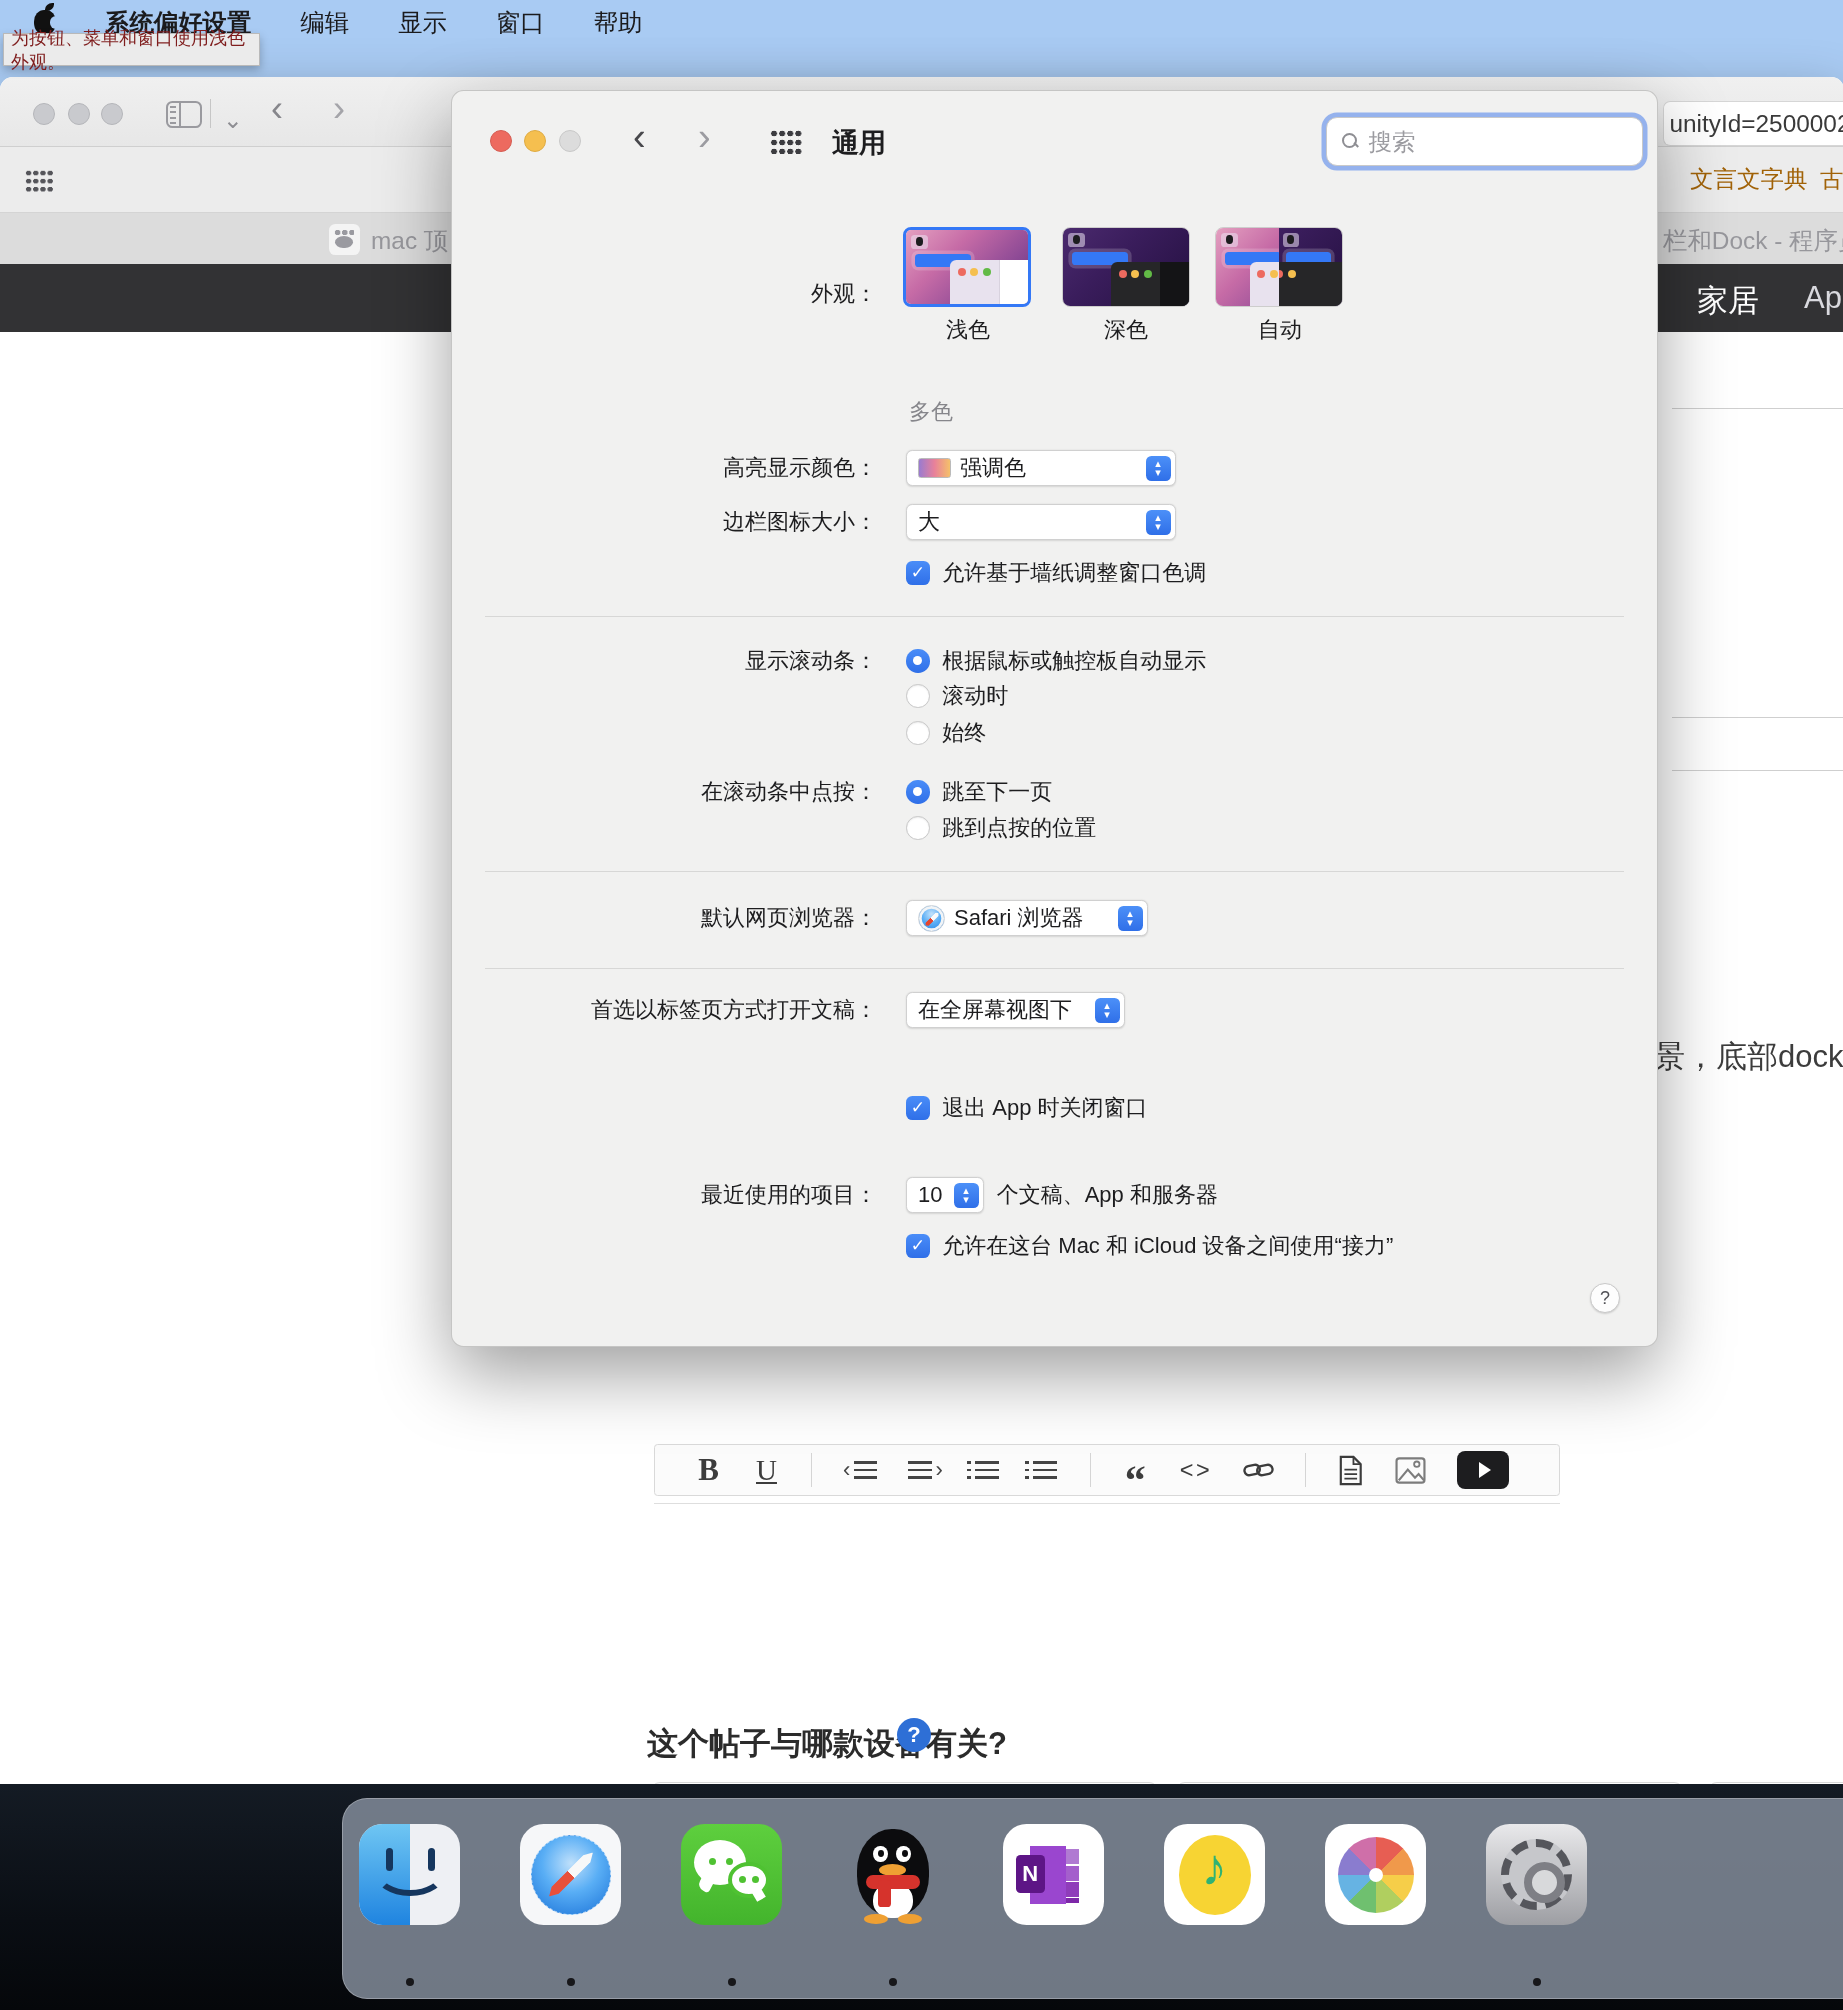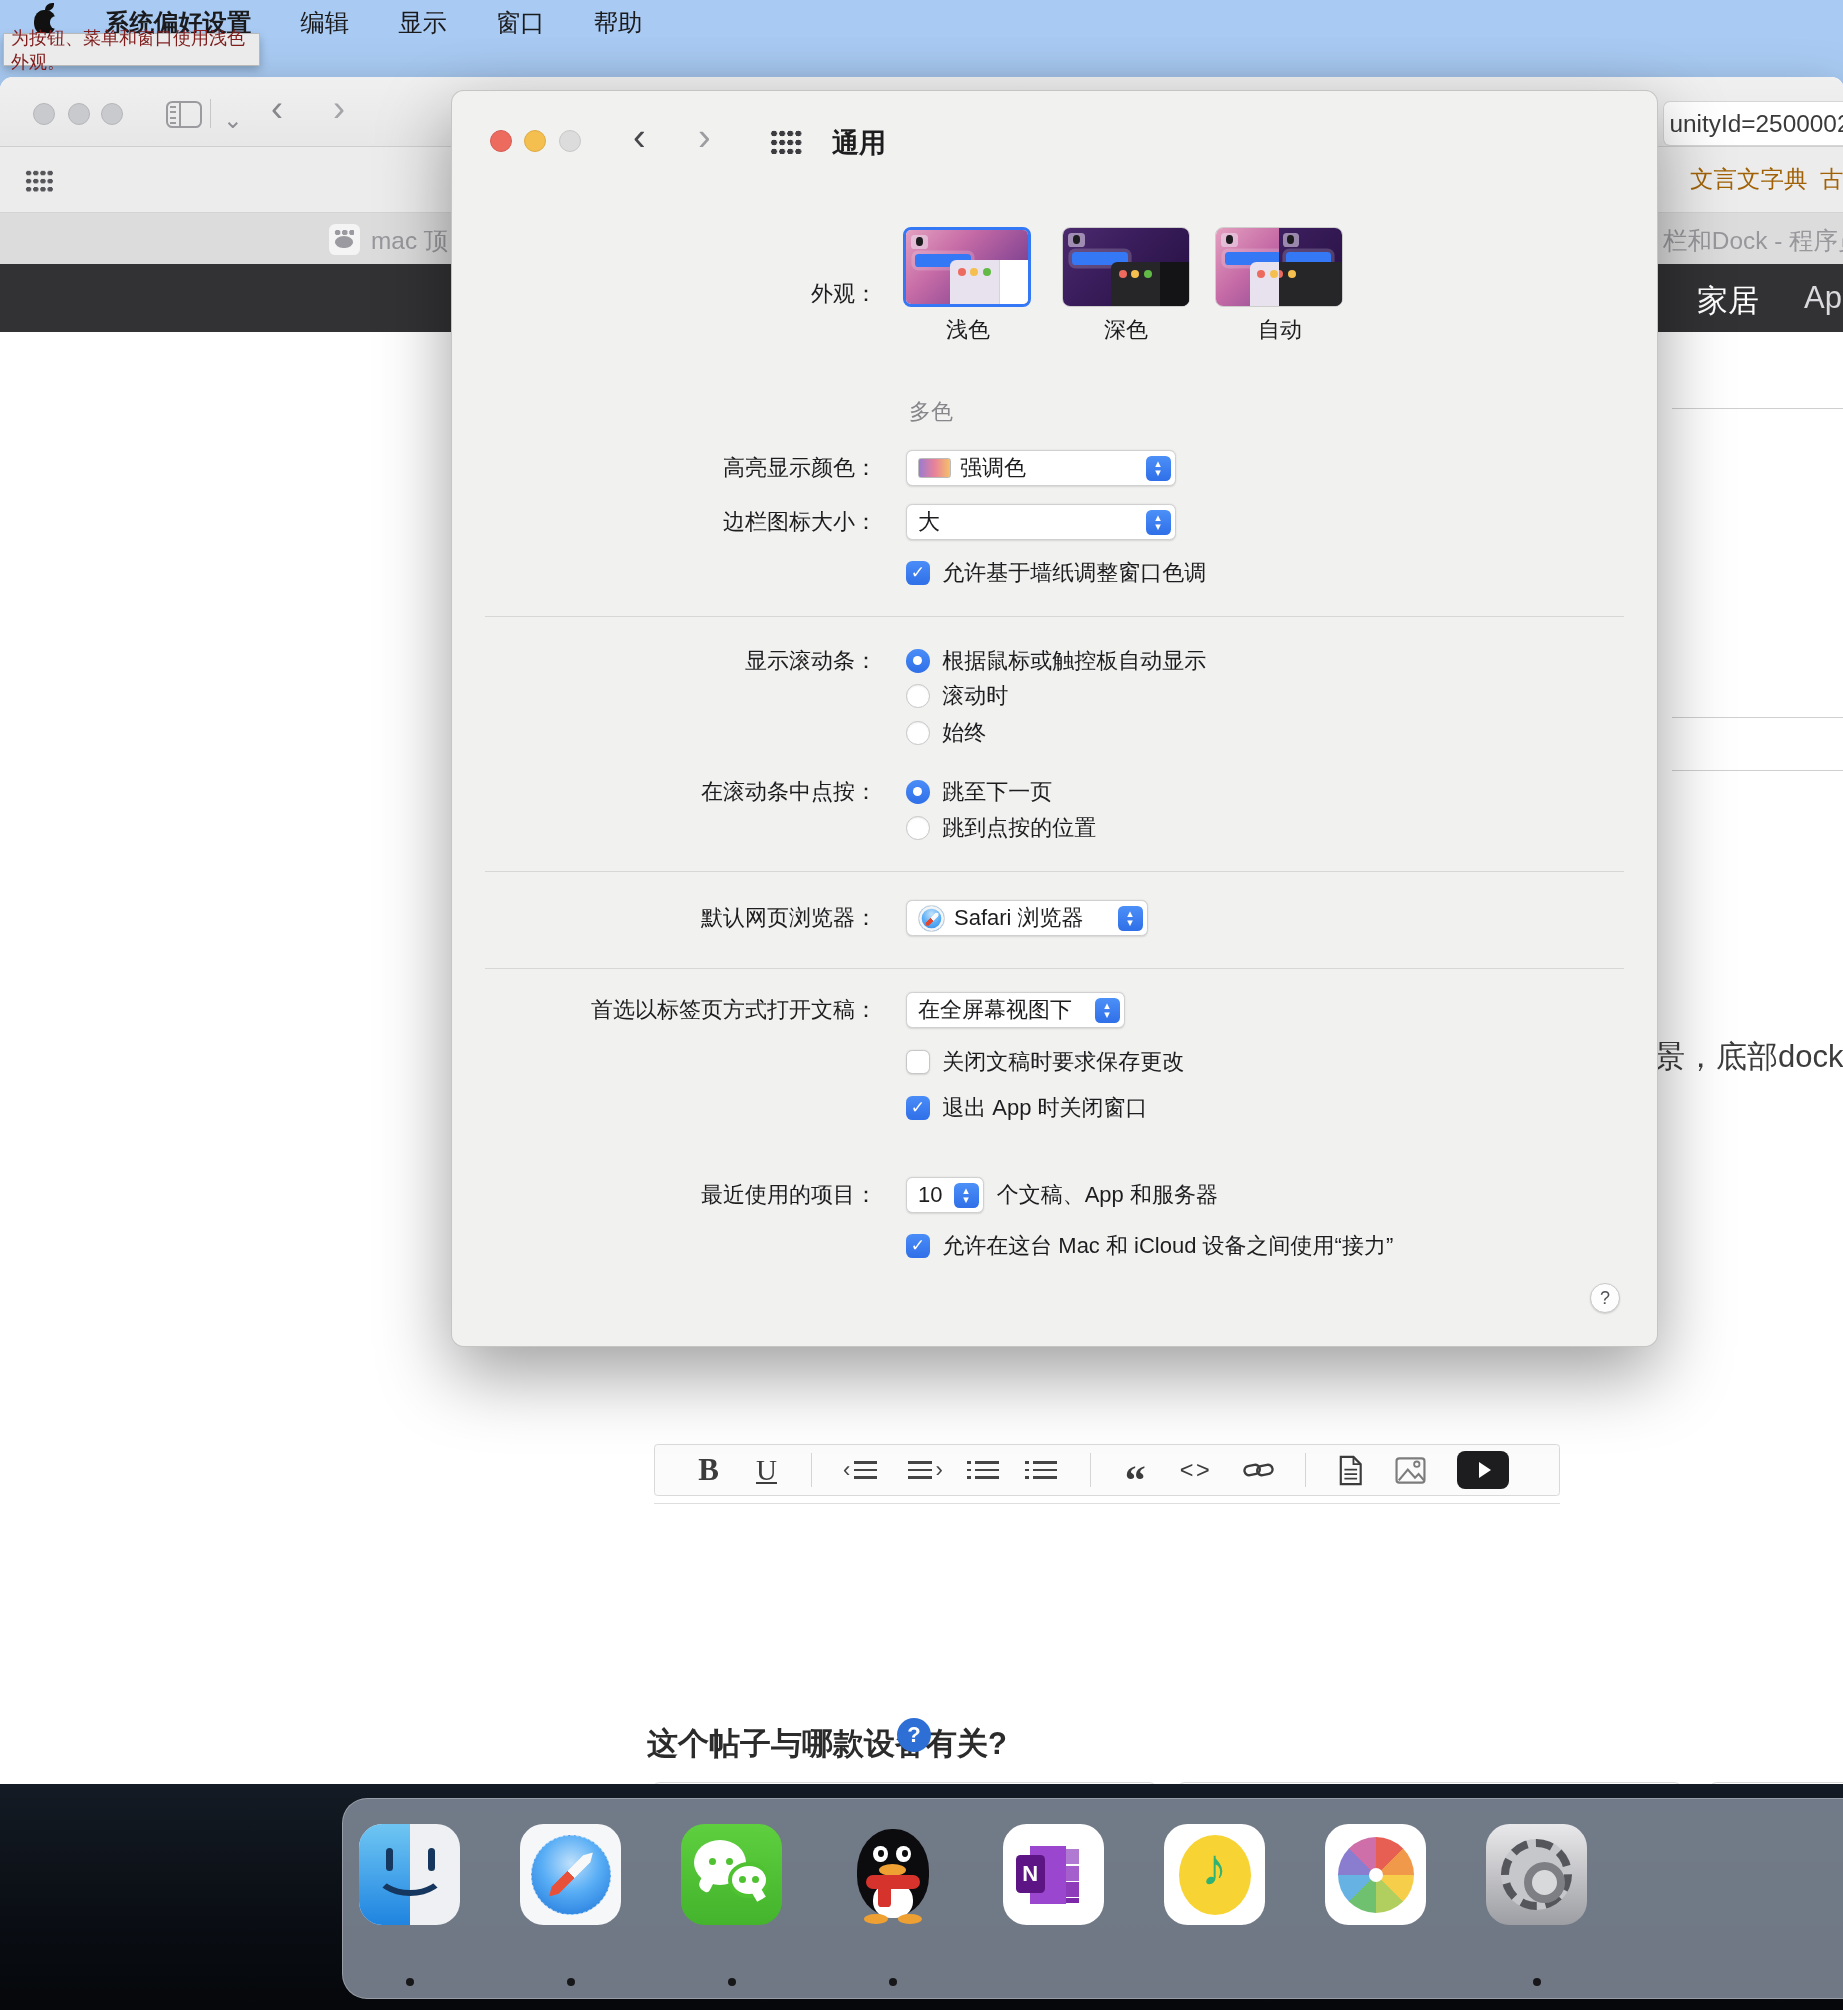--- a/index.html
+++ b/index.html
@@ -287,20 +287,24 @@
   </div>
 
   <div class="prefs">
     <span class="p-tl p-red"></span>
     <span class="p-tl p-yel"></span>
     <span class="p-tl p-gry"></span>
     <span class="p-back">‹</span>
     <span class="p-fwd">›</span>
     <span class="p-grid"></span>
     <span class="p-title">通用</span>
+    <div class="p-search">
+      <span class="mag"></span>
+      <span class="ph">搜索</span>
+    </div>
 
     <span class="rowlabel" style="position:absolute;left:0;top:188px">外观：</span>
     <div class="thumb sel" style="left:451px">
       <span class="wall-light"></span>
         <span class="badge"></span>
         <span class="pill"></span>
       <span class="miniwin light">
           <span class="dots">
             <i style="background:#ed6a5f"></i>
             <i style="background:#f5bf4f"></i>
@@ -430,25 +434,20 @@
       <span class="rowlabel">首选以标签页方式打开文稿：</span>
       <span class="ctrl dd" style="width:219px">
         <span>在全屏幕视图下</span>
         <span class="stepper">
             <span>▴</span>
             <span>▾</span>
           </span>
       </span>
     </div>
 
-    <div class="prow" style="top:959px;height:23.5px">
-      <span class="rowlabel"></span>
-      <span class="ctrl cb off"></span>
-      <span class="cblabel">关闭文稿时要求保存更改</span>
-    </div>
     <div class="prow" style="top:1005px;height:23.5px">
       <span class="rowlabel"></span>
       <span class="ctrl cb on">✓</span>
       <span class="cblabel">退出 App 时关闭窗口</span>
     </div>
 
     <div class="prow" style="top:1086px;height:36px">
       <span class="rowlabel">最近使用的项目：</span>
       <span class="ctrl dd" style="width:78px">
         <span>10</span>

